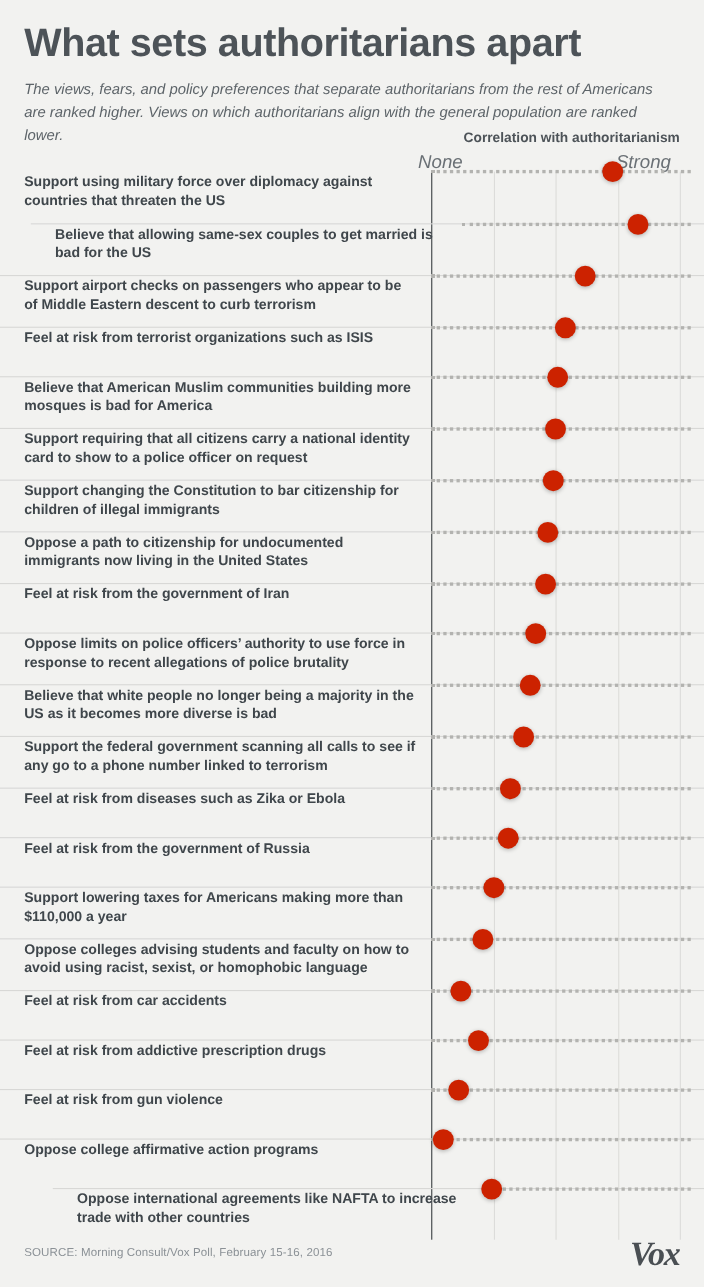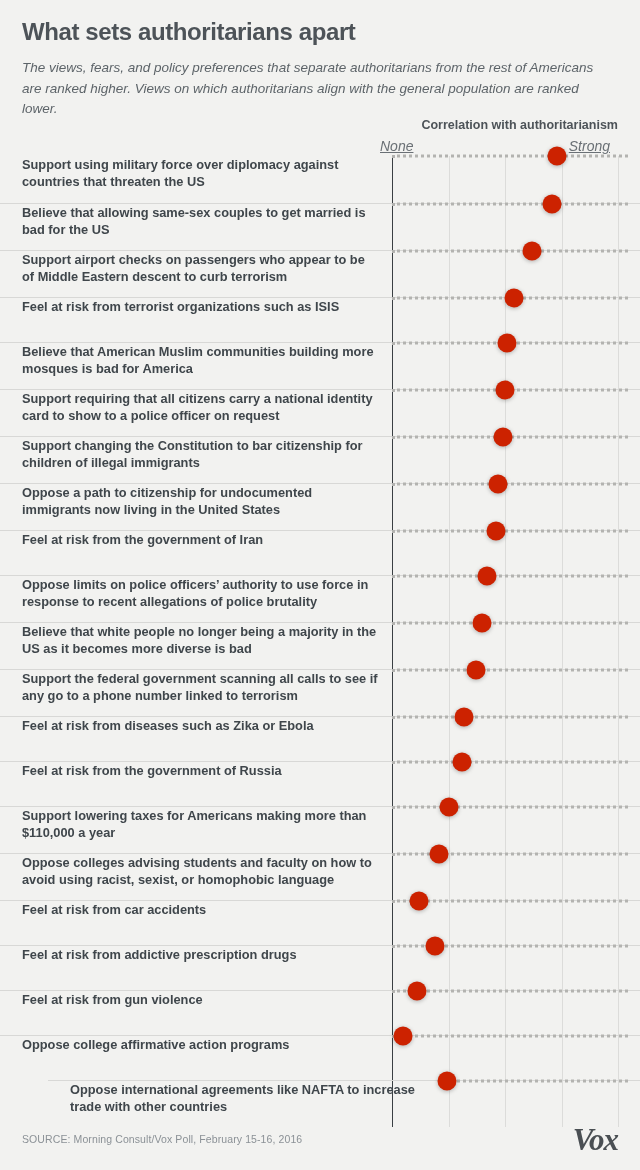--- a/index.html
+++ b/index.html
@@ -14,21 +14,21 @@
     position: relative;
     width: 640px;
     height: 1170px;
     background: #f2f2f0;
     overflow: hidden;
   }
 
   
   .header { padding: 18px 22px 0 22px; }
   .title {
-    font-size: 24px;
+    font-size: 36px;
     font-weight: bold;
     color: #4d5358;
     letter-spacing: -0.4px;
     line-height: 1.15;
   }
   .subtitle {
     margin-top: 12px;
     font-size: 13.5px;
     font-style: italic;
     color: #5d6469;
@@ -48,24 +48,23 @@
     right: 0;
     top: 0;
     white-space: nowrap;
     font-size: 12.5px;
     font-weight: bold;
     color: #4d5358;
   }
   .axis-end-left, .axis-end-right {
     position: absolute;
     top: 20px;
-    font-size: 14px;
+    font-size: 17px;
     font-style: italic;
     color: #6a7075;
-    text-decoration: underline;
   }
   .axis-end-left { left: -12px; }
   .axis-end-right { right: 8px; }
 
   
   .chart {
     position: absolute;
     left: 0;
     top: 156px;
     width: 640px;
@@ -187,21 +186,21 @@
         <div class="vline" style="left: 618px; height: 971px; background: rgb(220, 220, 218);"></div>
       </div>
     <div class="rows" id="rows">
         <div class="row" style="height: 47px;">
           <div class="row-label">Support using military force over diplomacy against countries that threaten the US</div>
           <div class="row-plot">
             <div class="dotted-rule"></div>
             <div class="dot" style="background: rgb(204, 34, 0); left: 164.98px;"></div>
           </div>
         </div>
-        <div class="row" style="height: 47px;">
+        <div class="row" style="height: 47px; margin-left: 28px;">
           <div class="row-label">Believe that allowing same-sex couples to get married is bad for the US</div>
           <div class="row-plot">
             <div class="dotted-rule"></div>
             <div class="dot" style="background: rgb(204, 34, 0); left: 160.46px;"></div>
           </div>
         </div>
         <div class="row" style="height: 47px;">
           <div class="row-label">Support airport checks on passengers who appear to be of Middle Eastern descent to curb terrorism</div>
           <div class="row-plot">
             <div class="dotted-rule"></div>

